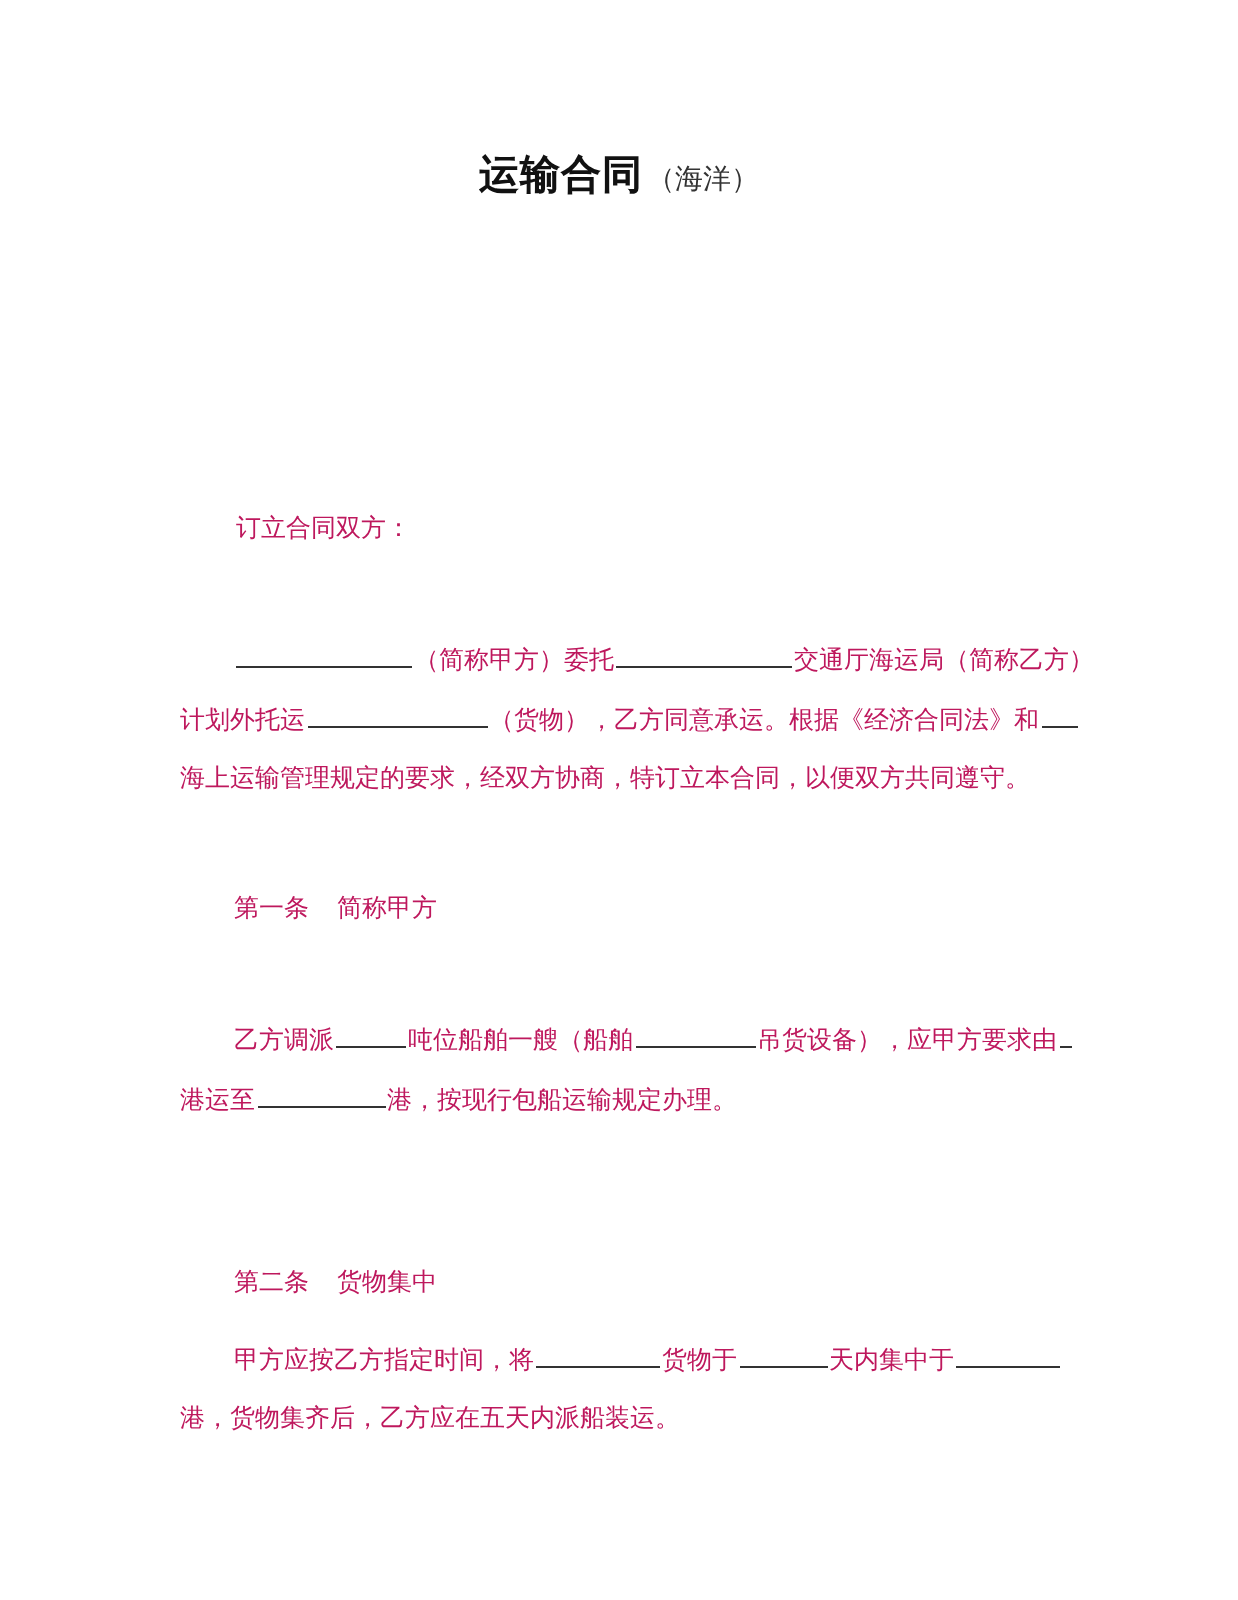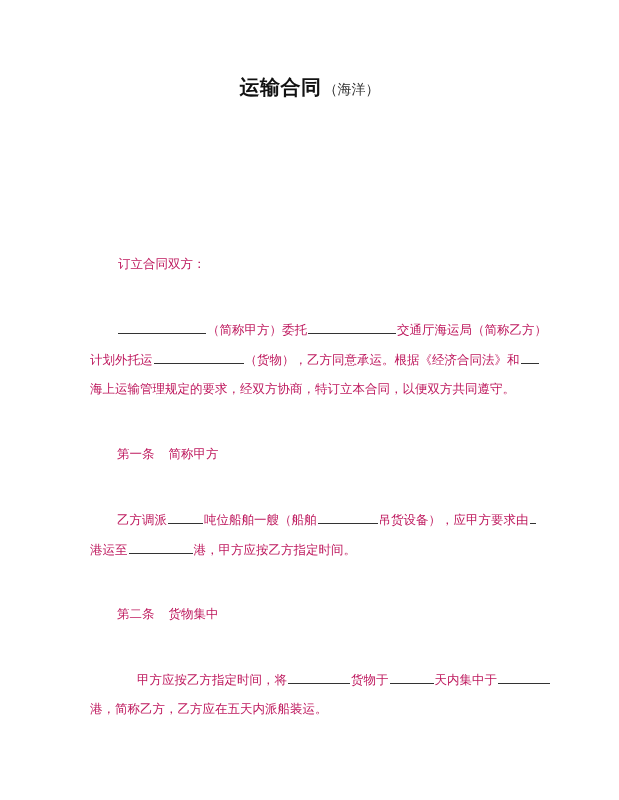--- a/index.html
+++ b/index.html
@@ -71,24 +71,24 @@
 
 <div class="line" style="top:446px; left:117px;">
   <span>第一条</span><span class="gap"></span><span>简称甲方</span>
 </div>
 
 <div class="line" style="top:511px; left:117px;text-align:right;">
   <span>乙方调派</span><span class="blank" style="width:35px;"></span><span>吨位船舶一艘（船舶</span><span class="blank" style="width:60px;"></span><span>吊货设备），应甲方要求由</span><span class="blank" style="width:6px;"></span>
 </div>
 
 <div class="line" style="top:541px; left:90px;">
-  <span>港运至</span><span class="blank" style="width:64px;"></span><span>港，甲方应按乙方指定时间。</span>
+  <span>港运至</span><span class="blank" style="width:64px;"></span><span>港，按现行包船运输规定办理。</span>
 </div>
 
-<div class="line" style="top:606px; left:117px;">
+<div class="line" style="top:634px; left:117px;font-family:Liberation Mono, monospace;">
   <span>第二条</span><span class="gap"></span><span>货物集中</span>
 </div>
 
-<div class="line" style="top:671px; left:117px;margin-left:20px;">
+<div class="line" style="top:671px; left:117px;">
   <span>甲方应按乙方指定时间，将</span><span class="blank" style="width:62px;"></span><span>货物于</span><span class="blank" style="width:44px;"></span><span>天内集中于</span><span class="blank" style="width:52px;"></span>
 </div>
 
-<div class="line" style="top:701px; left:90px;">港，简称乙方，乙方应在五天内派船装运。</div>
+<div class="line" style="top:701px; left:90px;">港，货物集齐后，乙方应在五天内派船装运。</div>
 
 </body></html>

